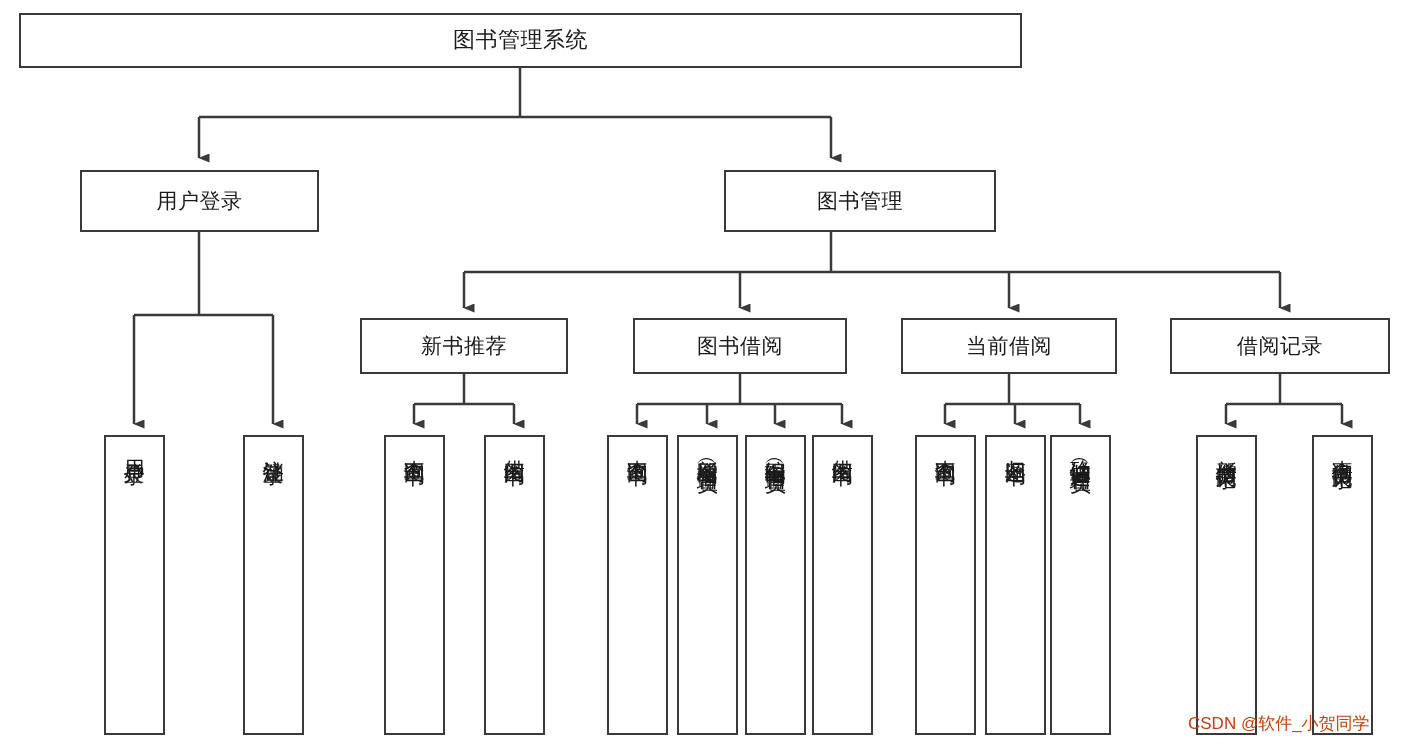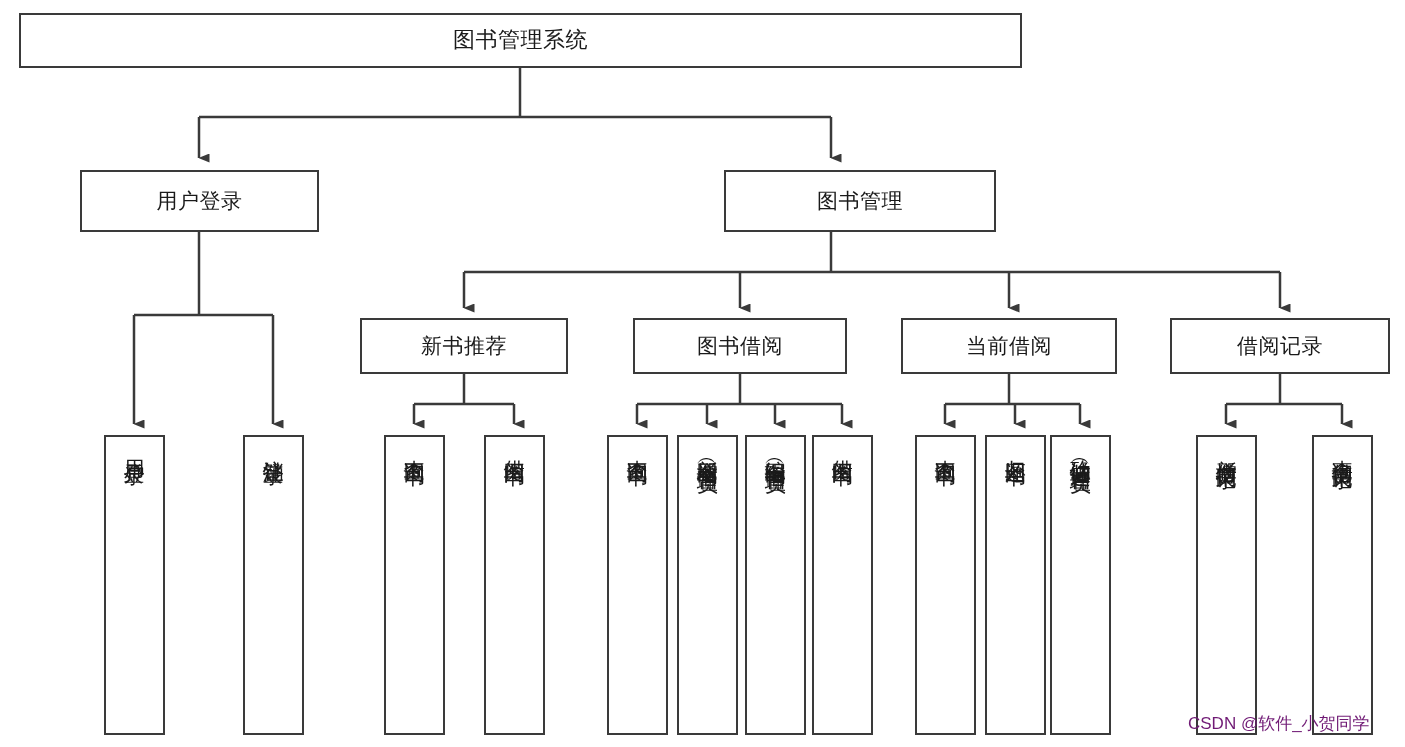--- a/index.html
+++ b/index.html
@@ -59,21 +59,21 @@
     font-size: 21px;
     line-height: 1.32;
     letter-spacing: 2px;
     white-space: normal;
   }
   .watermark {
     position: absolute;
     left: 1188px;
     top: 712px;
     font-size: 17px;
-    color: #701a75;
+    color: #c2410c;
     white-space: nowrap;
     user-select: none;
   }
 </style>
 </head>
 <body>
 
 <div id="diagram-root">
 
   <svg class="connectors" viewBox="0 0 1405 747" xmlns="http://www.w3.org/2000/svg">

